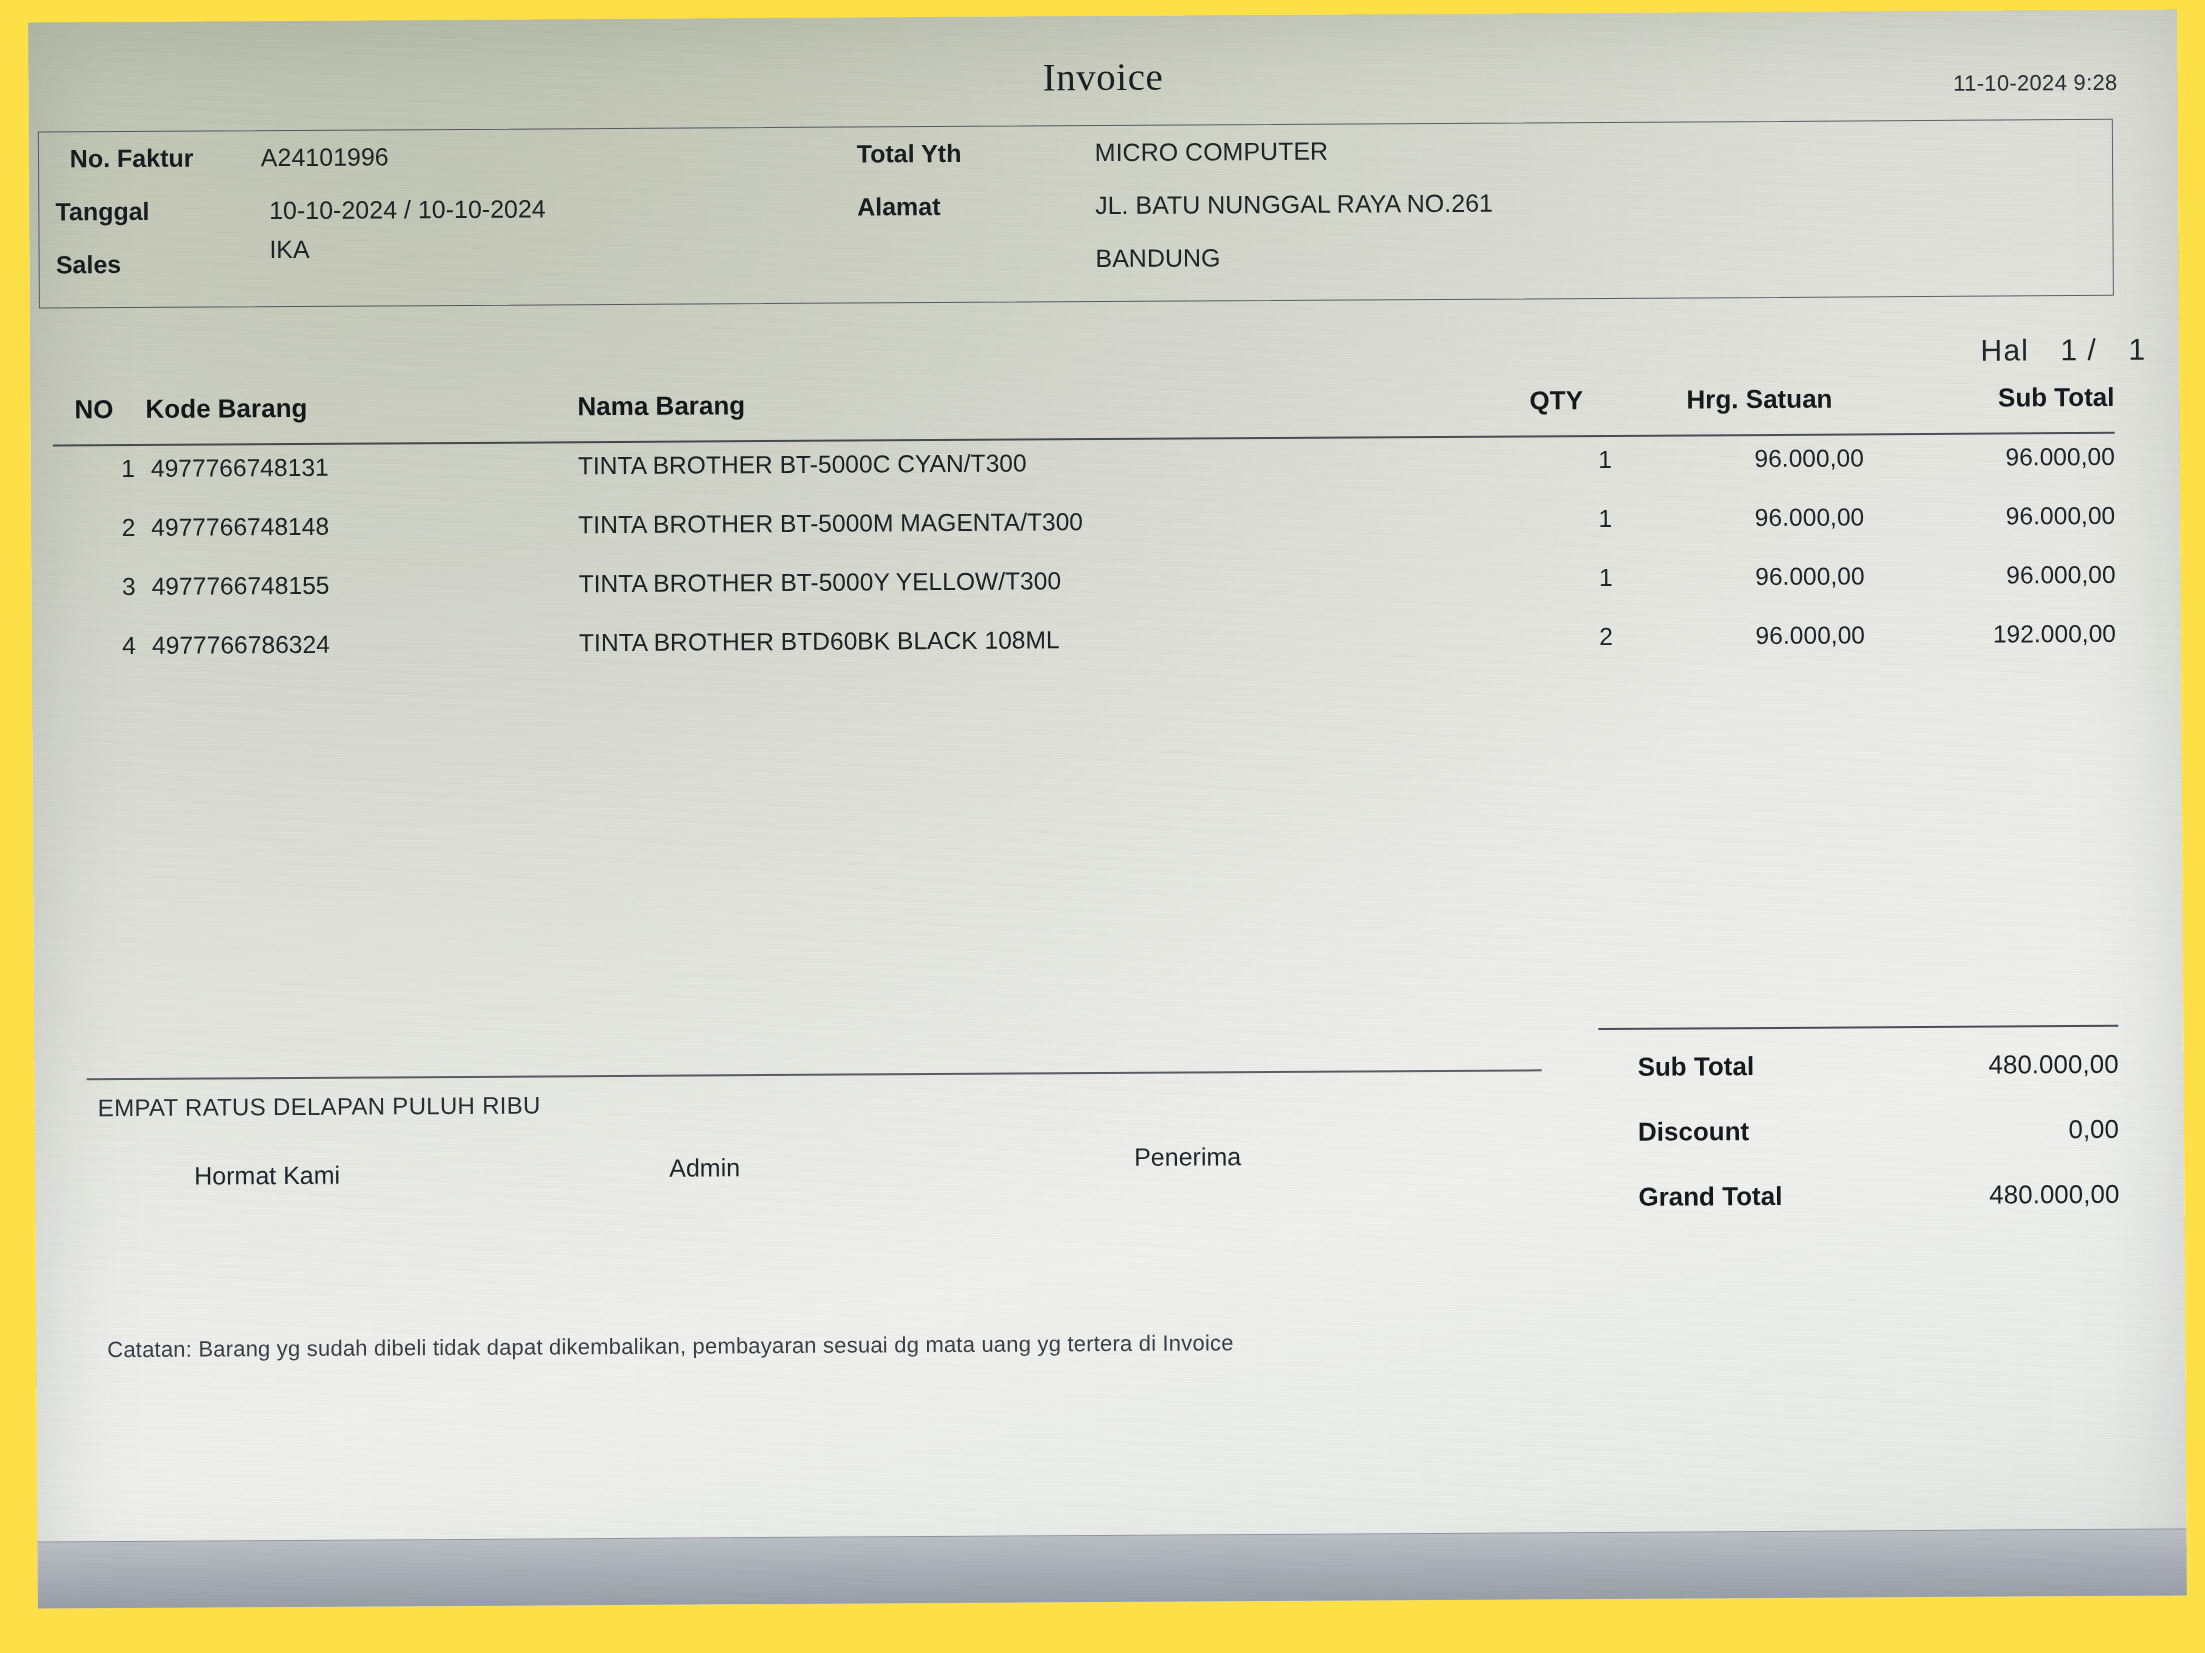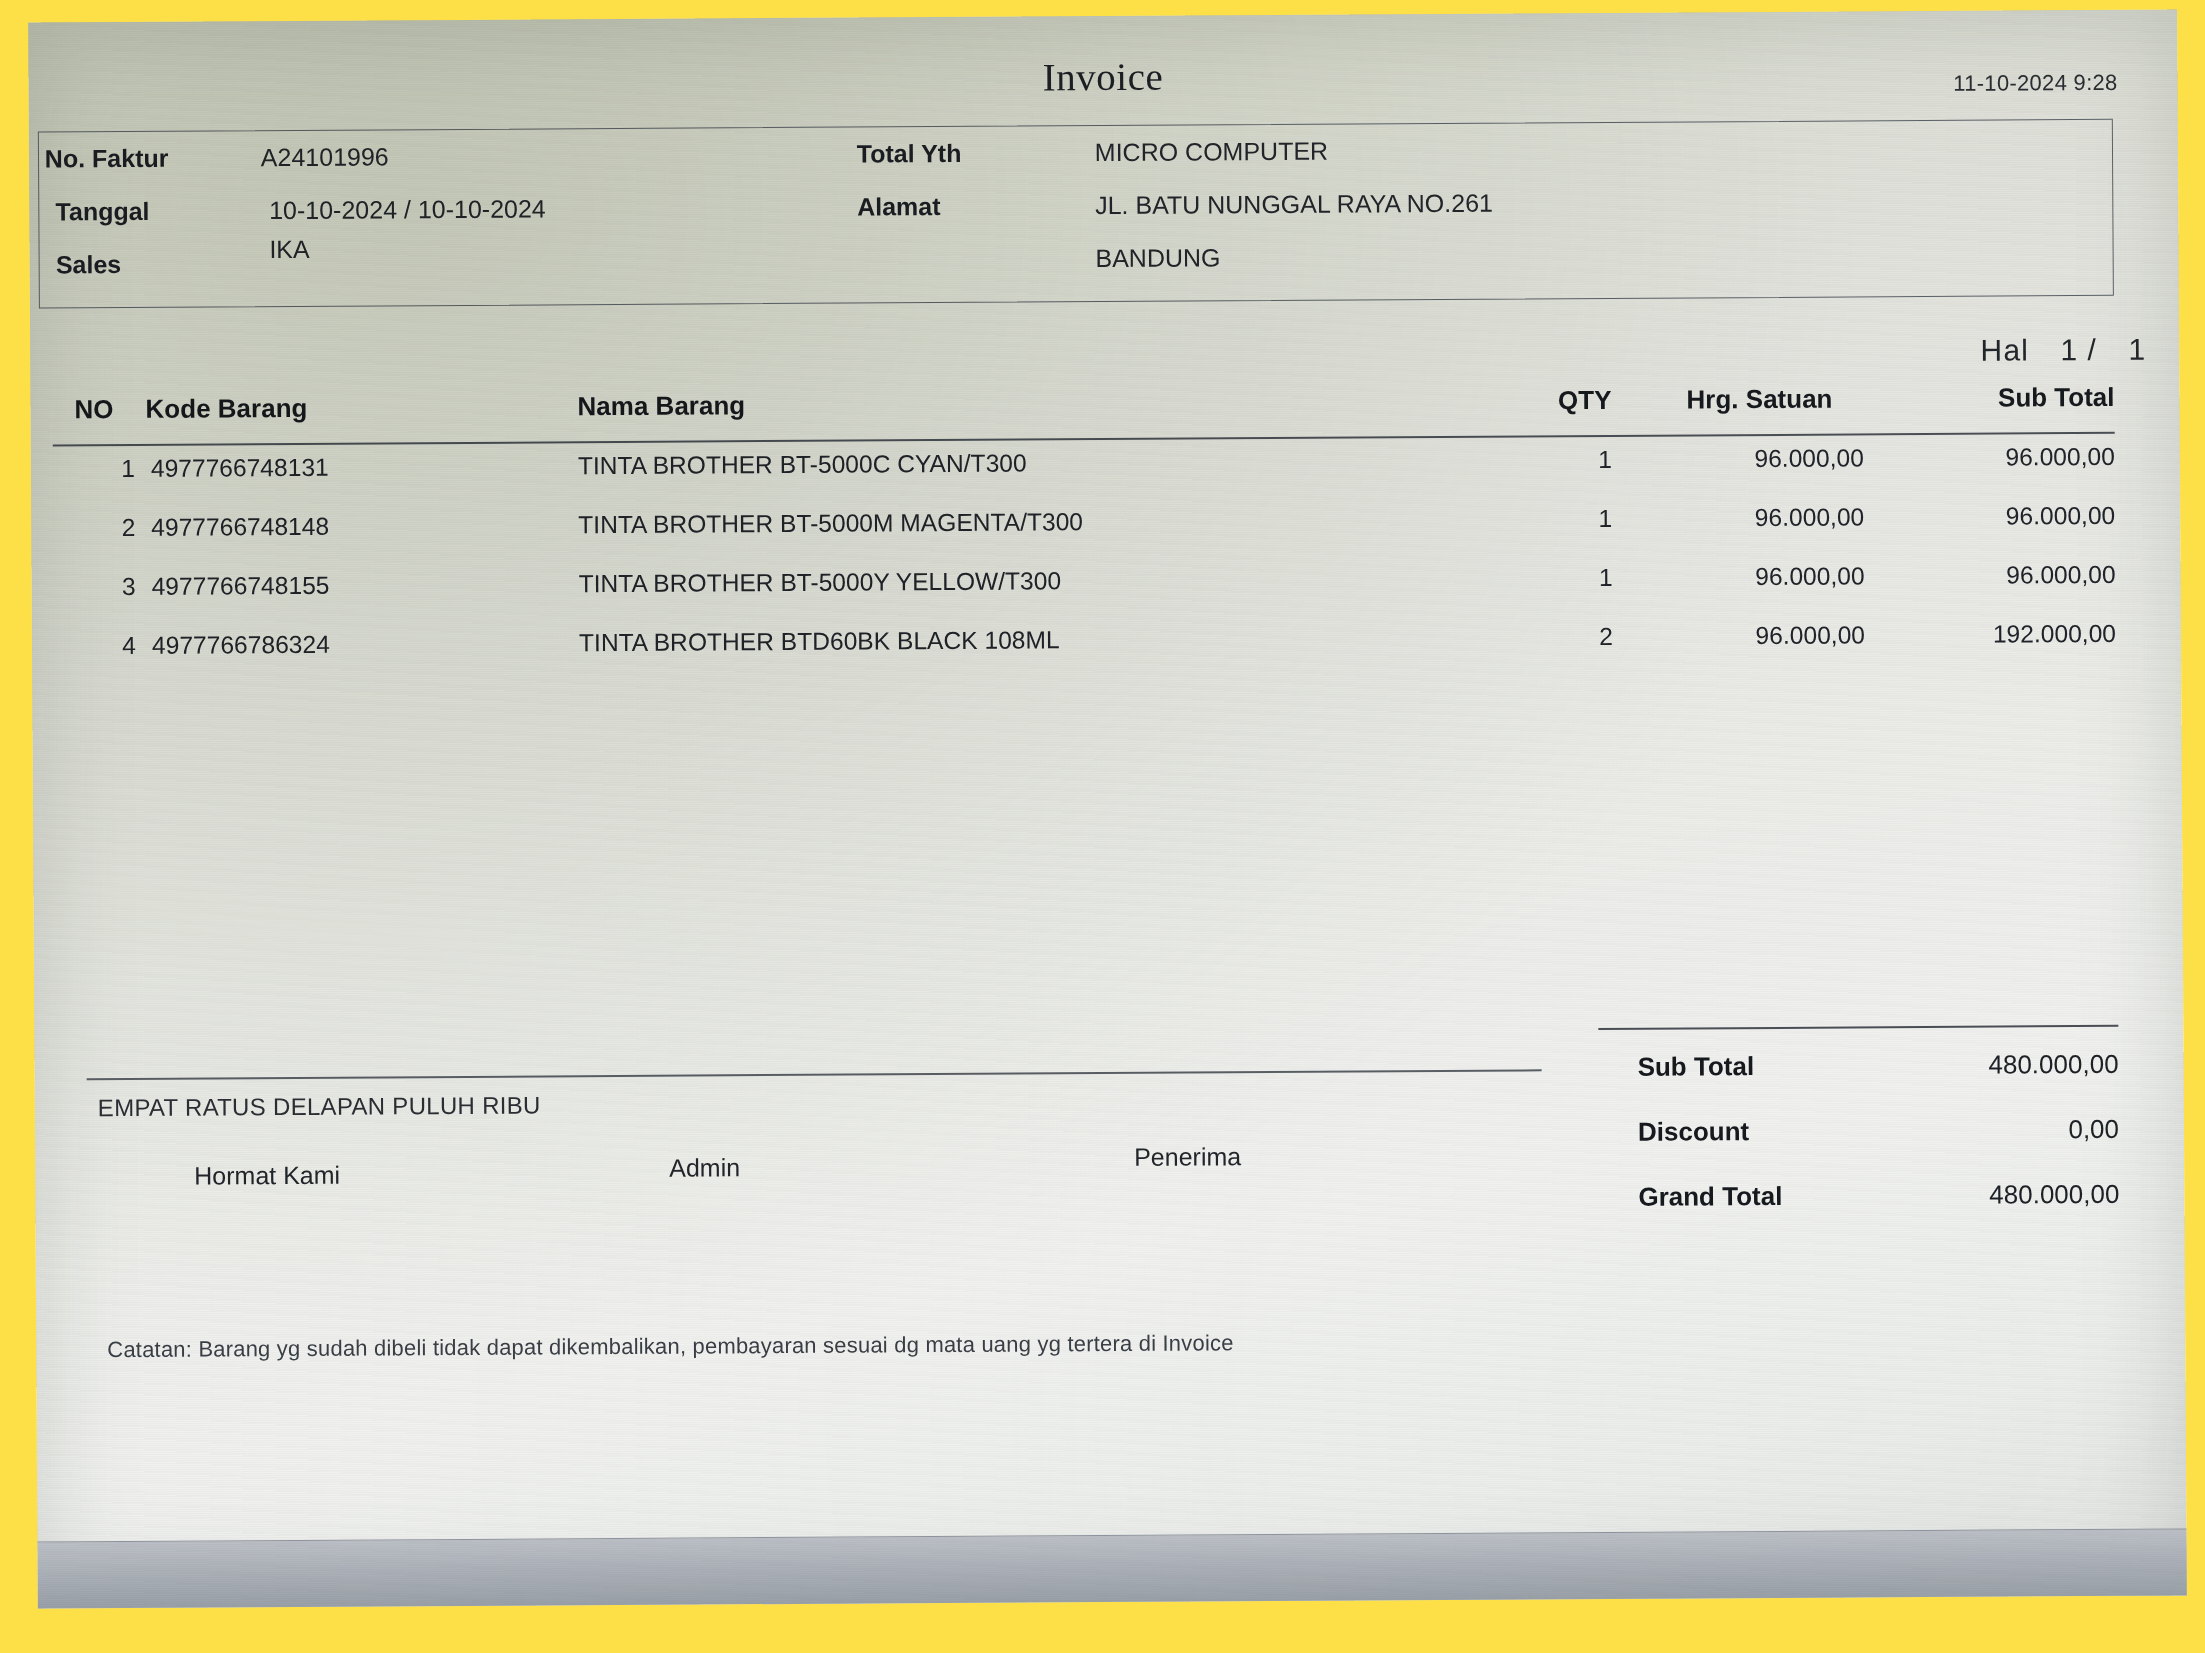--- a/index.html
+++ b/index.html
@@ -164,21 +164,21 @@
   .c-no    { left: 33px;  width: 49px; text-align: right; }
   .c-kode  { left: 98px; }
   .c-nama  { left: 525px; }
   .c-qty   { left: 1477px; width: 82px; text-align: right; }
   .c-hrg   { left: 1603px; width: 208px; text-align: right; }
   .c-sub   { left: 1849px; width: 213px; text-align: right; }
 
   .h-no   { left: 22px; }
   .h-kode { left: 93px; }
   .h-nama { left: 525px; }
-  .h-qty  { left: 1477px; width: 82px; text-align: right; }
+  .h-qty  { left: 1477px; width: 82px; text-align: left; }
   .h-hrg  { left: 1603px; width: 208px; text-align: center; }
   .h-sub  { left: 1849px; width: 213px; text-align: right; }
 
   
   .sum-rule-right {
     position: absolute;
     left: 1564px;
     top: 1015px;
     width: 520px;
     height: 1.6px;
@@ -244,21 +244,21 @@
 <body>
 
 <div class="photo">
   <div class="screen">
     <div class="doc">
 
       <div class="title">Invoice</div>
       <div class="doc-date">11-10-2024 9:28</div>
 
       <div class="header-box">
-        <div class="hdr-label" style="left:6px; top:12px;">No. Faktur</div>
+        <div class="hdr-label" style="left:31px; top:12px;">No. Faktur</div>
         <div class="hdr-value" style="left:222px; top:12px;">A24101996</div>
 
         <div class="hdr-label" style="left:16.4px; top:65px;">Tanggal</div>
         <div class="hdr-value" style="left:230px; top:65px;">10-10-2024  / 10-10-2024</div>
 
         <div class="hdr-label" style="left:16.4px; top:118px;">Sales</div>
         <div class="hdr-value" style="left:230px; top:104px;">IKA</div>
 
         <div class="hdr-label" style="left:818px; top:12px;">Total Yth</div>
         <div class="hdr-value" style="left:1056px; top:12px;">MICRO COMPUTER</div>

